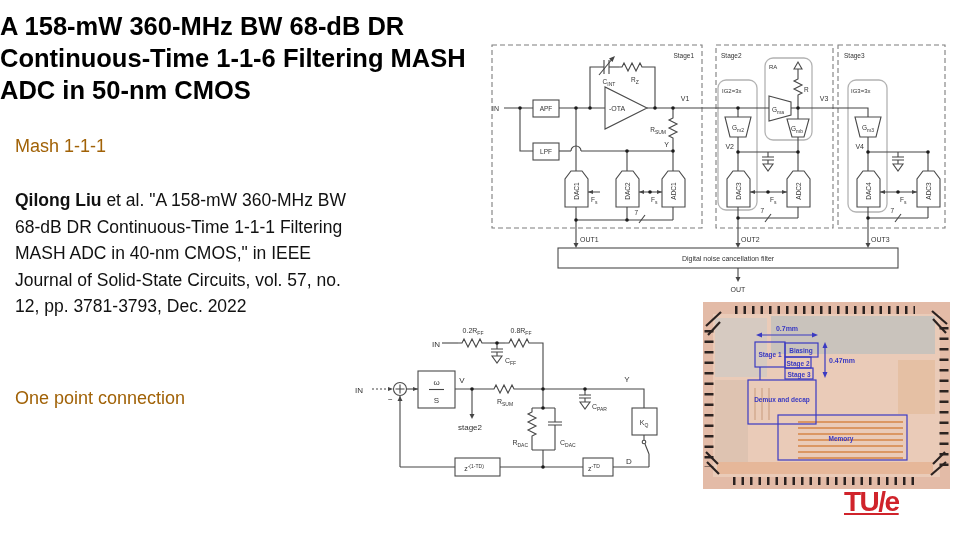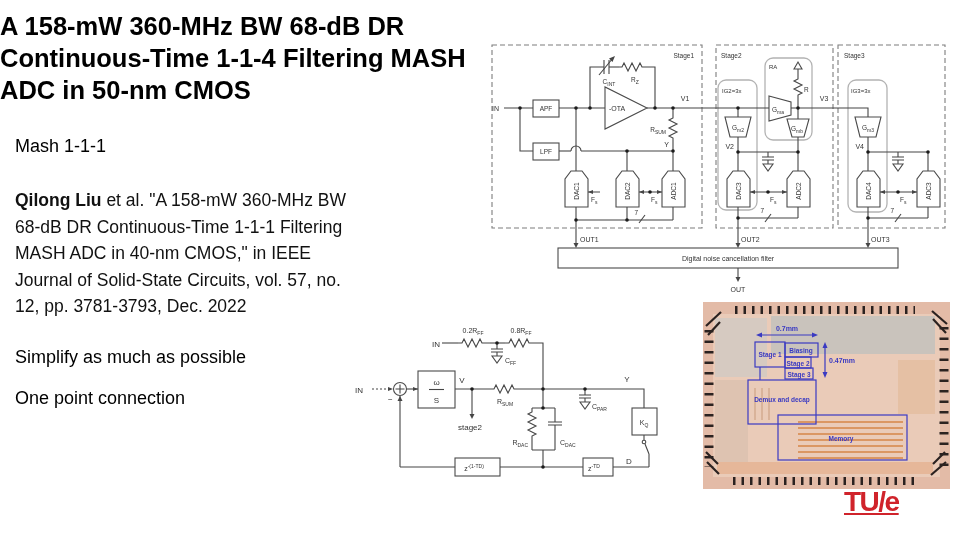--- a/index.html
+++ b/index.html
@@ -1,20 +1,20 @@
 <!DOCTYPE html>
 <html><head>
 <meta charset="utf-8">
 <style>
   html,body{margin:0;padding:0;background:#888;}
   .slide{position:relative;width:960px;height:540px;background:#ffffff;overflow:hidden;
          font-family:"Liberation Sans",sans-serif;color:#111;}
   .title{position:absolute;left:0;top:10px;width:530px;font-size:25.5px;font-weight:bold;
          line-height:32px;color:#000;}
-  .note{position:absolute;left:15px;font-size:18px;color:#000000;}
+  .note{position:absolute;left:15px;font-size:18px;color:#a16207;}
   .citation{position:absolute;left:15px;top:187px;width:344px;font-size:17.5px;line-height:26.5px;}
   .logo{position:absolute;left:844px;top:486px;font-size:28px;font-weight:bold;letter-spacing:-1.5px;text-decoration:underline;}
   svg{position:absolute;overflow:visible;}
   svg text{font-family:"Liberation Sans",sans-serif;fill:#333;}
   .t8{font-size:8px;} .t7{font-size:7px;} .t65{font-size:6.5px;} .t6{font-size:6px;}
   .sub{font-size:5px;} .sup{font-size:5px;}
   .w{stroke:#454545;stroke-width:1.1;fill:none;}
   .wd{stroke:#454545;stroke-width:1.1;fill:none;stroke-dasharray:2 2;}
   .bx{fill:#ffffff;stroke:#4a4a4a;stroke-width:1.1;}
   .gb{fill:none;stroke:#b3b3b3;stroke-width:1.3;}
@@ -24,27 +24,26 @@
   .bluet{fill:#3a3ac2;font-weight:bold;}
   .pad{stroke:#2b2220;}
 </style>
 </head>
 <body>
 
 <div class="slide">
 
   <div class="title">
     <div>A 158-mW 360-MHz BW 68-dB DR</div>
-    <div>Continuous-Time 1-1-4 Filtering MASH</div>
+    <div>Continuous-Time 1-1-6 Filtering MASH</div>
     <div>ADC in 50-nm CMOS</div>
   </div>
 
   <div class="note" style="top:136px">Mash 1-1-1</div>
   <div class="citation"><b>Qilong Liu</b><span> et al. "A 158-mW 360-MHz BW 68-dB DR Continuous-Time 1-1-1 Filtering MASH ADC in 40-nm CMOS," in IEEE Journal of Solid-State Circuits, vol. 57, no. 12, pp. 3781-3793, Dec. 2022</span></div>
-  <div class="note" style="top:347px">Simplify as much as possible</div>
   <div class="note" style="top:388px">One point connection</div>
 
   <svg style="left:488px;top:40px" width="470" height="258" viewBox="0 0 470 258">
 
     <rect class="dash" x="4" y="5" width="210" height="183"></rect>
     <rect class="dash" x="228" y="5" width="117" height="183"></rect>
     <rect class="dash" x="350" y="5" width="107" height="183"></rect>
     <text class="t65" x="206" y="18" text-anchor="end">Stage1</text>
     <text class="t65" x="233" y="18">Stage2</text>
     <text class="t65" x="356" y="18">Stage3</text>

